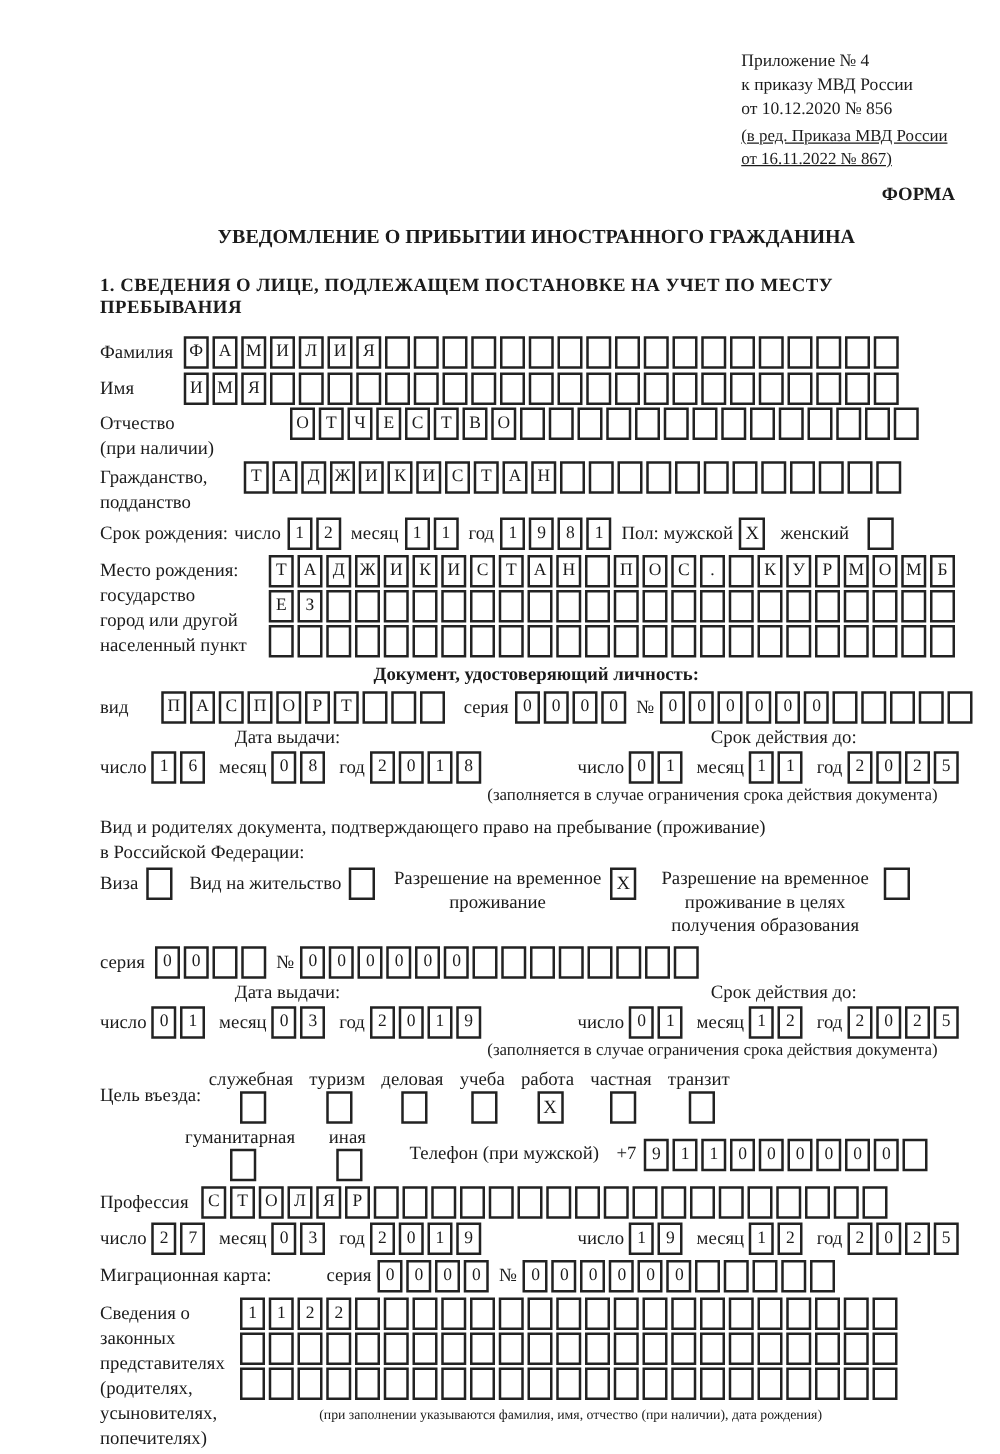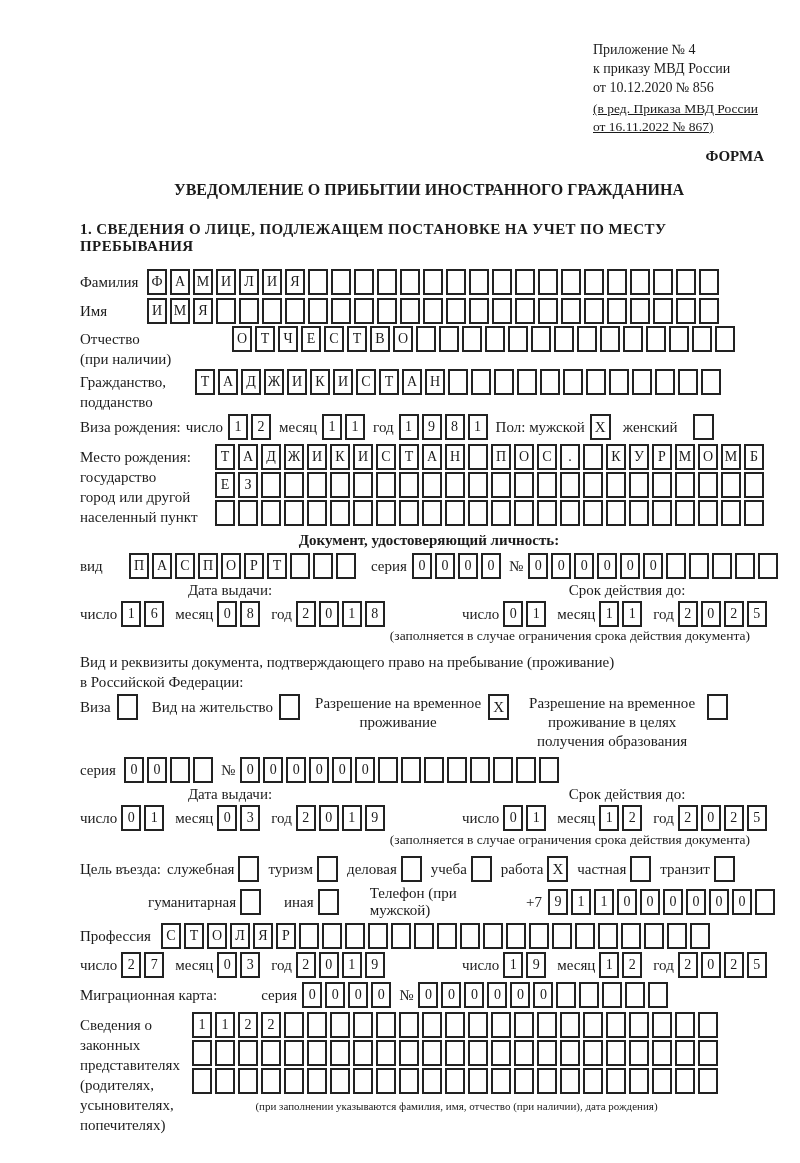--- a/index.html
+++ b/index.html
@@ -69,21 +69,21 @@
   .intro { line-height: 20px; margin-top: 8px; }
   .opts { display: flex; align-items: flex-start; margin-top: 2px; }
   .opt { display: inline-flex; align-items: flex-start; margin-right: 14px; }
   .opt .opt-label { line-height: 26px; margin-right: 6px; }
   .opt.multiline .opt-label { line-height: 19px; text-align: center; }
   .opt-w2 { width: 168px; }
   .opt-w3 { width: 178px; }
 
   .purpose-row { display: flex; align-items: center; margin-top: 8px; }
   .purpose-row .p-lbl { margin-right: 6px; }
-  .p-opt { display: inline-flex; align-items: center; margin-right: 9px; }
+  .p-opt { display: inline-flex; align-items: center; margin-right: 9px; flex-direction: column; }
   .p-opt .p-olbl { margin-right: 4px; }
   .phone-row { display: flex; align-items: center; margin-top: 3px; padding-left: 68px; }
   .phone-lbl { margin: 0 14px 0 22px; }
   .phone-prefix { margin-right: 6px; }
 
   .mig-row { display: flex; align-items: center; margin-top: 4px; }
   .legal-note { font-size: 11px; text-align: center; margin-top: 6px; padding-left: 130px; }
 </style>
 </head>
 <body>
@@ -226,21 +226,21 @@
         <span class="cell"></span>
         <span class="cell"></span>
         <span class="cell"></span>
         <span class="cell"></span>
         <span class="cell"></span>
         <span class="cell"></span>
       </span>
   </div>
 
   <div class="frow mt2">
-    <span class="lbl">Виза рождения:</span>
+    <span class="lbl">Срок рождения:</span>
     <span class="inline-lbl">число</span>
     <span class="boxrow">
         <span class="cell">1</span>
         <span class="cell">2</span>
       </span>
     <span class="inline-lbl">месяц</span>
     <span class="boxrow">
         <span class="cell">1</span>
         <span class="cell">1</span>
       </span>
@@ -426,21 +426,21 @@
             <span class="cell">2</span>
             <span class="cell">0</span>
             <span class="cell">2</span>
             <span class="cell">5</span>
           </span>
       </div>
     </div>
   </div>
   <div class="fill-note">(заполняется в случае ограничения срока действия документа)</div>
 
-  <div class="intro">Вид и реквизиты документа, подтверждающего право на пребывание (проживание)</div>
+  <div class="intro">Вид и родителях документа, подтверждающего право на пребывание (проживание)</div>
   <div class="intro" style="margin-top:0">в Российской Федерации:</div>
 
   <div class="opts">
     <span class="opt">
       <span class="opt-label">Виза</span>
       <span class="checkbox"></span>
     </span>
     <span class="opt">
       <span class="opt-label">Вид на жительство</span>
       <span class="checkbox"></span>

